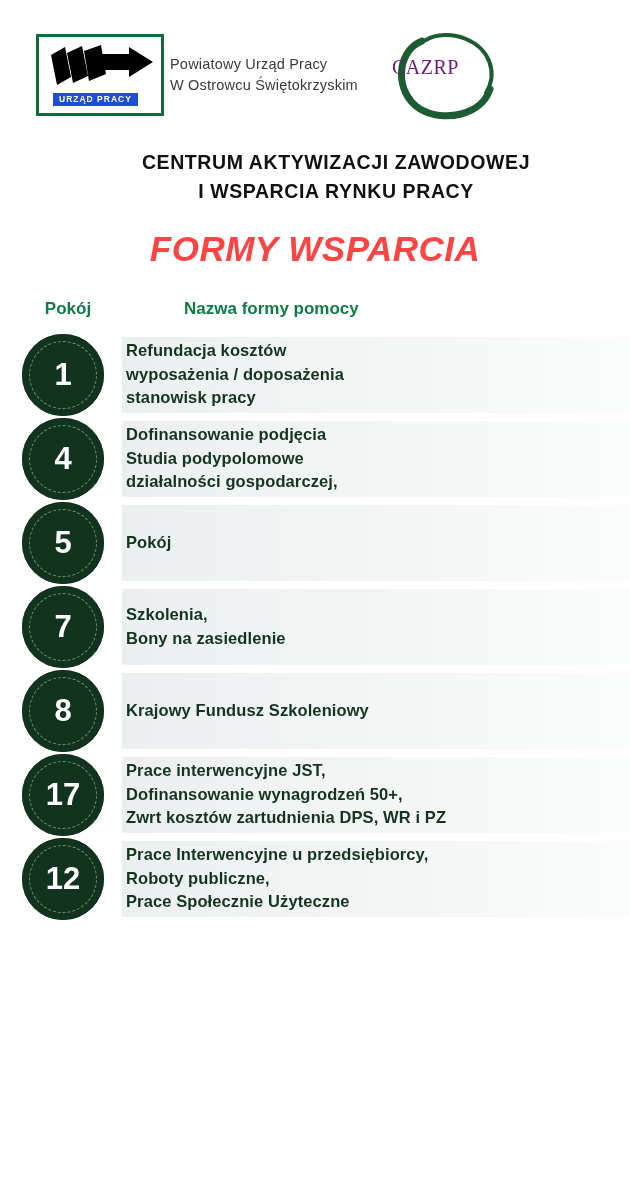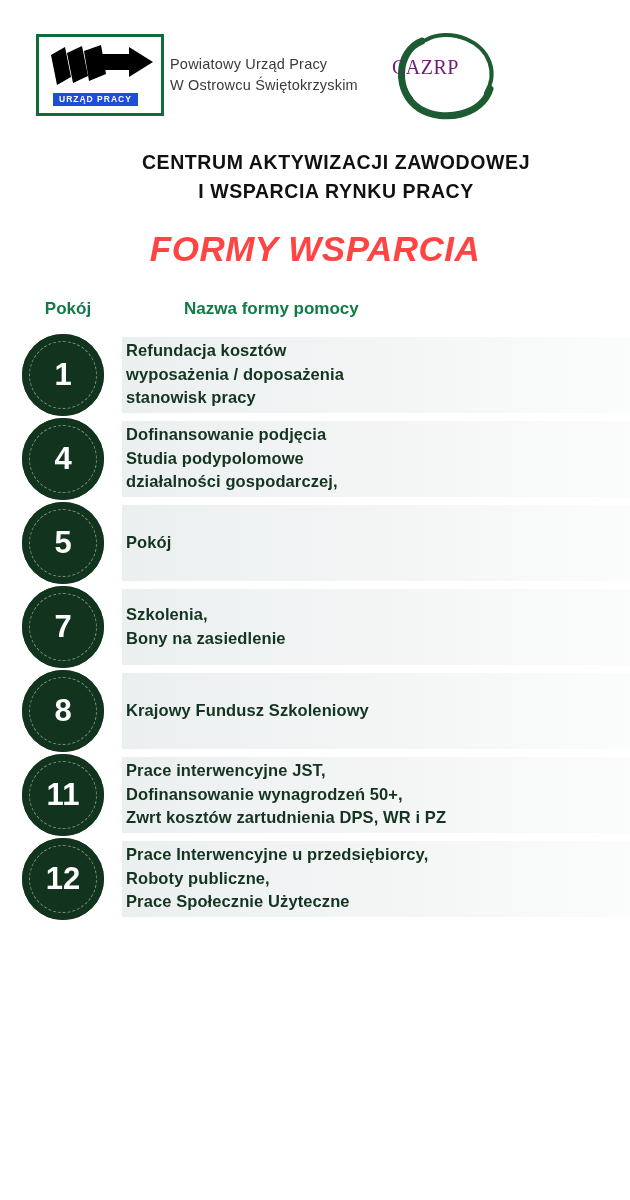--- a/index.html
+++ b/index.html
@@ -256,21 +256,21 @@
     <div class="row">
       <div class="row-bg"></div>
       <div class="badge">8</div>
       <div class="row-text">
         <div>Krajowy Fundusz Szkoleniowy</div>
       </div>
     </div>
 
     <div class="row">
       <div class="row-bg"></div>
-      <div class="badge">11</div>
+      <div class="badge">17</div>
       <div class="row-text">
         <div>Prace interwencyjne JST,</div>
         <div>Dofinansowanie wynagrodzeń 50+,</div>
         <div>Zwrt kosztów zartudnienia DPS, WR i PZ</div>
       </div>
     </div>
 
     <div class="row">
       <div class="row-bg"></div>
       <div class="badge">12</div>

